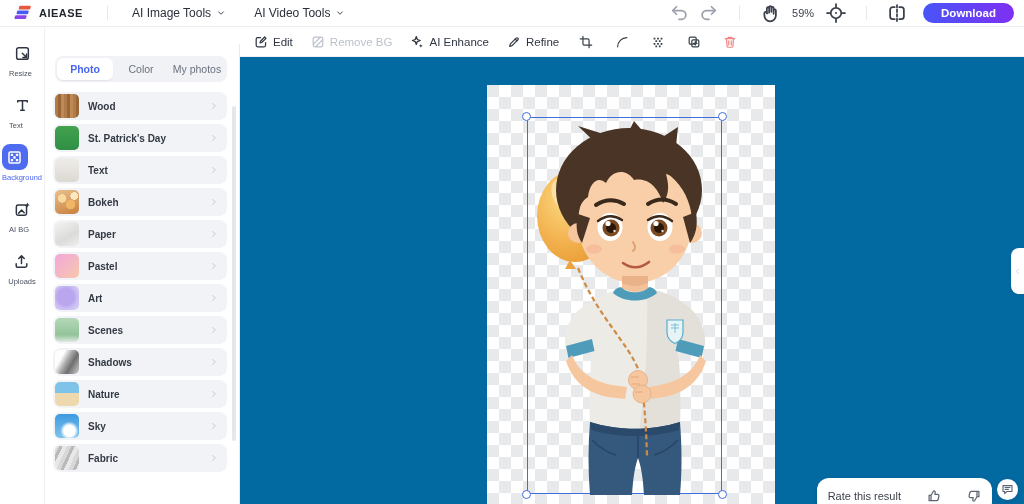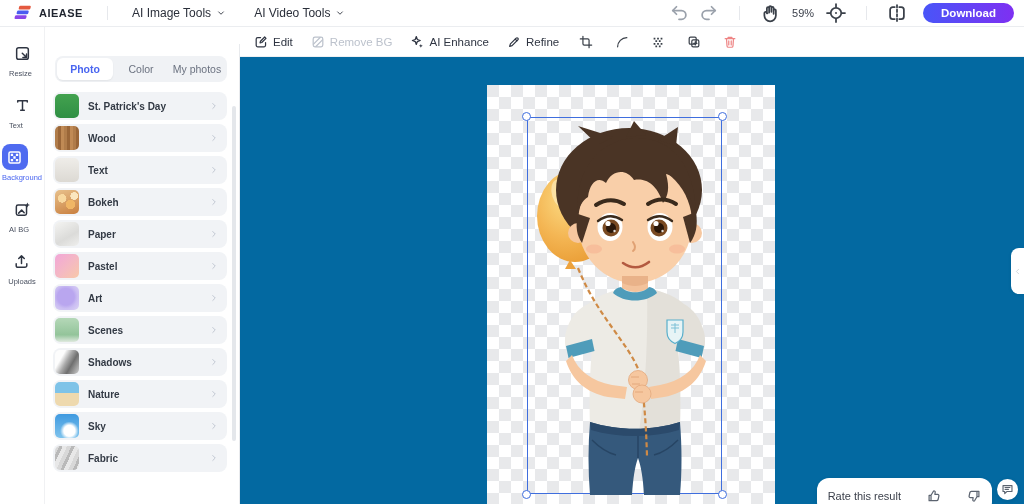--- a/index.html
+++ b/index.html
@@ -235,31 +235,31 @@
     </div>
 
   <div id="panel">
     <div id="panel-tabs">
         <div class="tab active">Photo</div>
         <div class="tab">Color</div>
         <div class="tab">My photos</div>
       </div>
     <div id="cat-list">
         <div class="cat-row">
+          <span class="thumb th-wood"></span>
+          <span class="cat-label">Wood</span>
+          <span class="icon cat-chevron">
+            <svg viewBox="0 0 16 16" fill="none" stroke="currentColor" stroke-width="1.4" stroke-linecap="round" stroke-linejoin="round">
+              <path d="M6 4l4 4-4 4"></path>
+            </svg>
+          </span>
+        </div>
+        <div class="cat-row">
           <span class="thumb th-st-patricks"></span>
           <span class="cat-label">St. Patrick's Day</span>
-          <span class="icon cat-chevron">
-            <svg viewBox="0 0 16 16" fill="none" stroke="currentColor" stroke-width="1.4" stroke-linecap="round" stroke-linejoin="round">
-              <path d="M6 4l4 4-4 4"></path>
-            </svg>
-          </span>
-        </div>
-        <div class="cat-row">
-          <span class="thumb th-wood"></span>
-          <span class="cat-label">Wood</span>
           <span class="icon cat-chevron">
             <svg viewBox="0 0 16 16" fill="none" stroke="currentColor" stroke-width="1.4" stroke-linecap="round" stroke-linejoin="round">
               <path d="M6 4l4 4-4 4"></path>
             </svg>
           </span>
         </div>
         <div class="cat-row">
           <span class="thumb th-walls"></span>
           <span class="cat-label">Text</span>
           <span class="icon cat-chevron">

